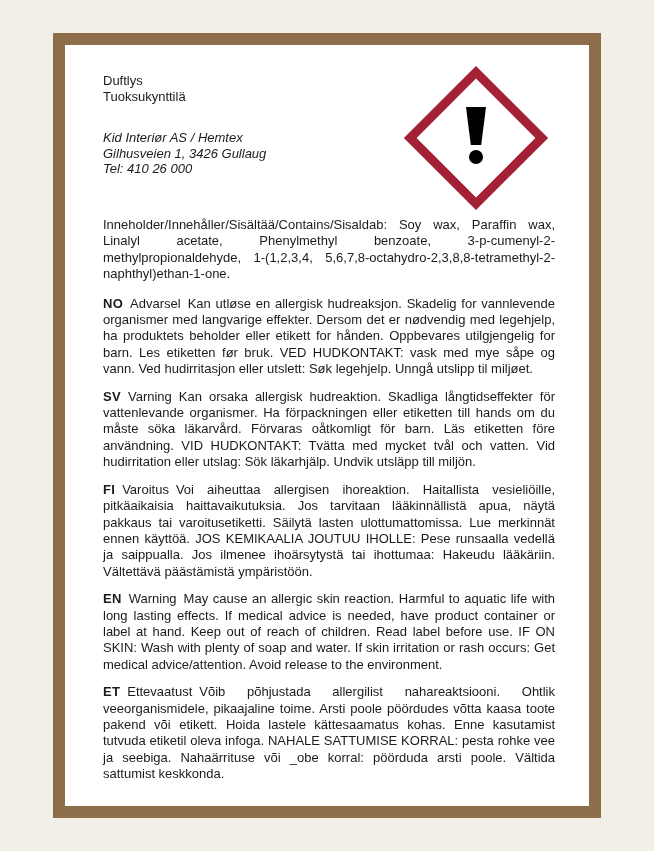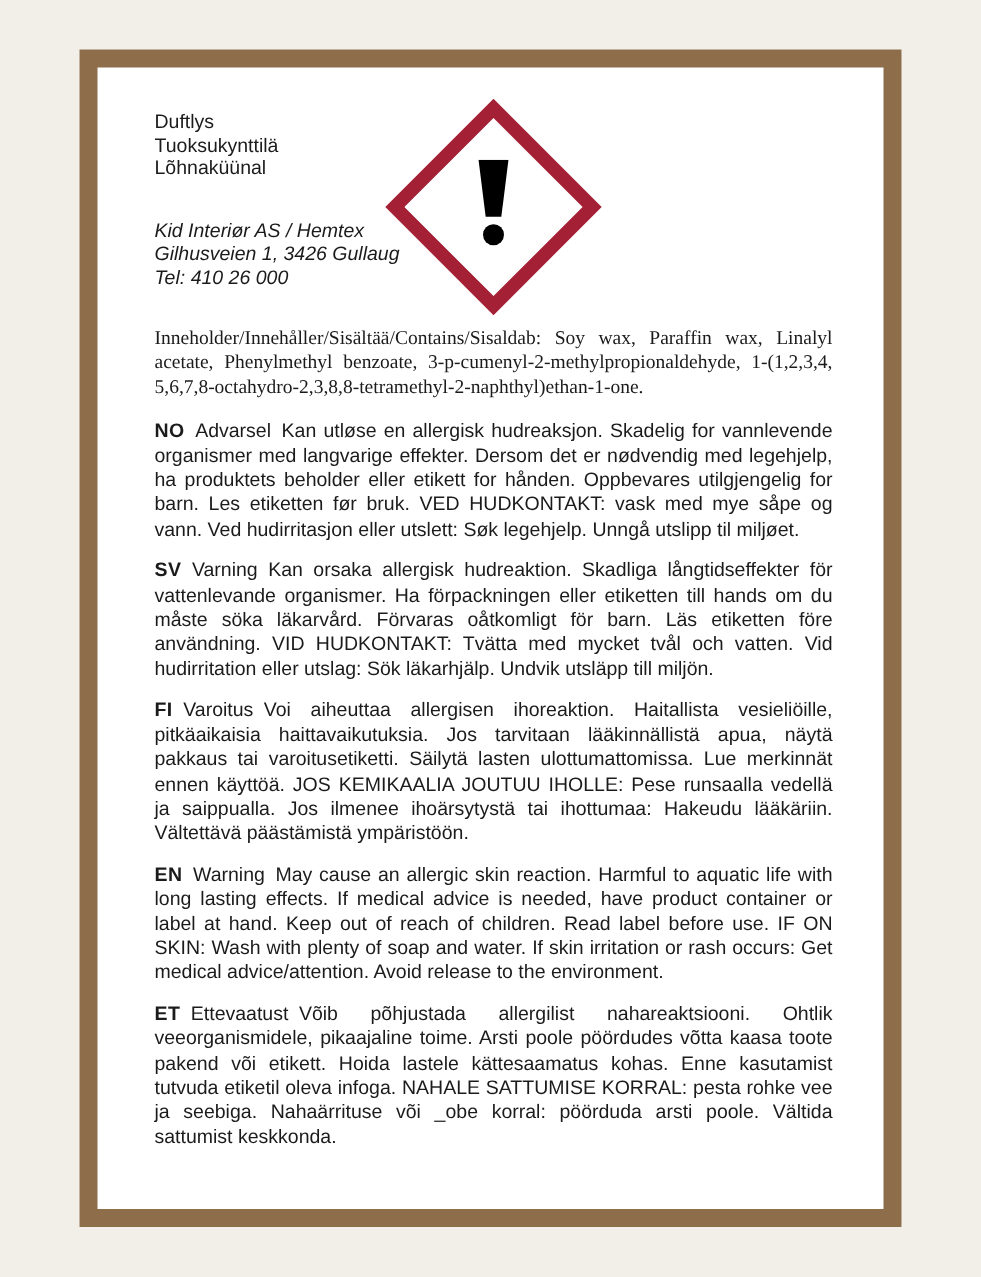--- a/index.html
+++ b/index.html
@@ -19,21 +19,21 @@
     background:#ffffff;
   }
   .label{
     box-sizing:border-box;
     width:100%;height:100%;
     padding:28px 34px 10px 38px;
     overflow:hidden;
   }
   .header{
     display:flex;
-    justify-content:flex-start;
+    justify-content:space-between;
     align-items:flex-start;
     margin-bottom:16px;
   }
   .names div, .address div{
     font-size:13px;line-height:15.6px;
   }
   .address{margin-top:26px;font-style:italic;}
   
   .ghs{
     width:126px;height:126px;
@@ -53,34 +53,33 @@
     transform:translate(-50%,-50%);
   }
   
   .para{
     font-size:13px;line-height:16.4px;
     text-align:justify;
     margin:0 0 11px 0;
   }
   .para .lang{font-weight:bold;margin-right:7px;letter-spacing:0.3px;}
   .para .signal{margin-right:7px;}
-  .ingredients{margin-bottom:13px;font-family:Liberation Serif, serif;}
+  .ingredients{margin-bottom:13px;}
 </style>
 </head>
 <body>
 
 <div class="frame">
   <div class="label">
 
     <div class="header">
       <div>
         <div class="names">
           <div>Duftlys</div>
           <div>Tuoksukynttilä</div>
-          <div>Lõhnaküünal</div>
         </div>
         <div class="address">
           <div>Kid Interiør AS / Hemtex</div>
           <div>Gilhusveien 1, 3426 Gullaug</div>
           <div>Tel: 410 26 000</div>
         </div>
       </div>
 
       <div class="ghs">
         <div class="diamond"></div>

